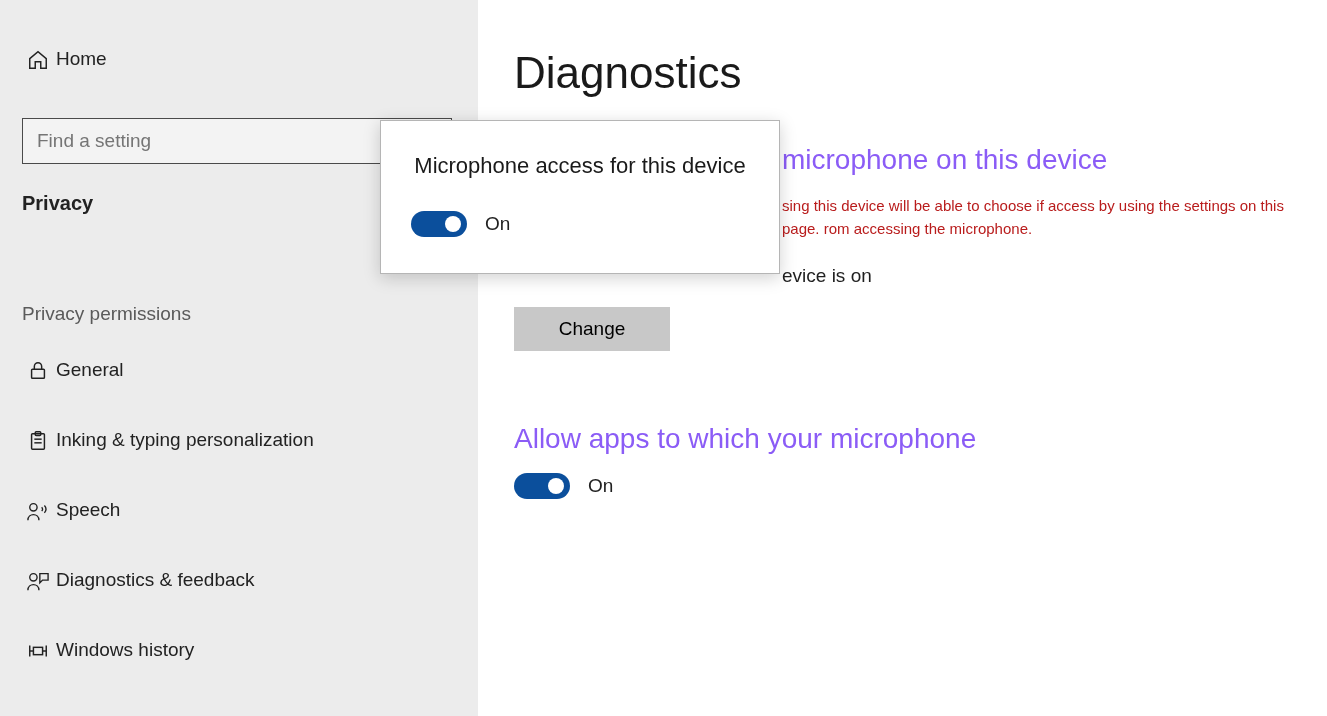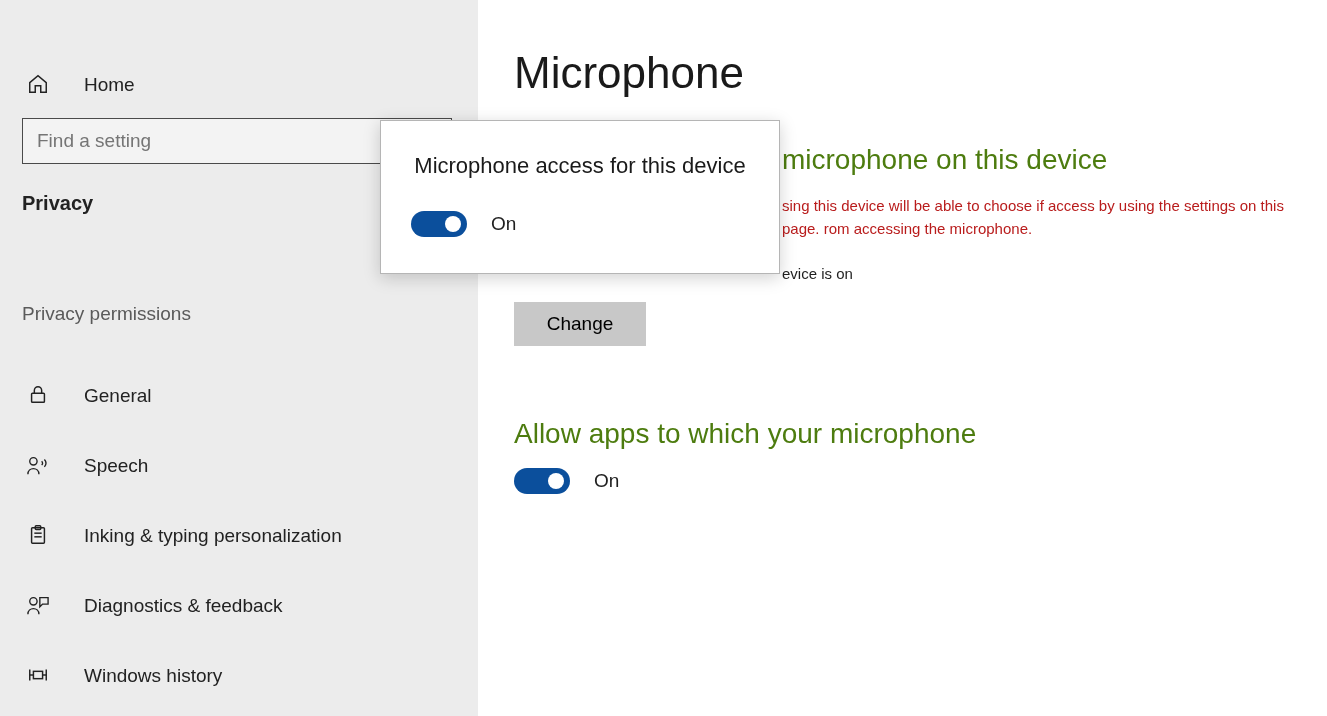--- a/index.html
+++ b/index.html
@@ -15,22 +15,22 @@
   .sidebar {
     width: 478px;
     background: #ececec;
     padding-top: 48px;
     padding-left: 22px;
     padding-right: 22px;
     position: relative;
   }
   .nav-item {
     display: flex;
-    align-items: flex-end;
-    gap: 34px;
+    align-items: flex-start;
+    gap: 6px;
     height: 48px;
     font-size: 19px;
     color: #222;
     cursor: pointer;
     padding: 0 4px;
     margin-bottom: 22px;
   }
   .nav-icon {
     width: 24px;
     height: 24px;
@@ -72,46 +72,46 @@
   .page-title {
     font-size: 44px;
     font-weight: 400;
     margin-bottom: 46px;
     color: #1a1a1a;
   }
   .heading {
     font-size: 28px;
     font-weight: 400;
     margin-bottom: 18px;
-    color: #4d7c0f;
+    color: #8b5cf6;
   }
   .body-text {
     font-size: 15px;
     color: #b91c1c;
     line-height: 1.55;
     max-width: 660px;
     margin-bottom: 24px;
   }
   .status-line {
-    font-size: 15px;
+    font-size: 19px;
     margin-bottom: 20px;
   }
   .change-btn {
-    width: 132px;
+    width: 156px;
     height: 44px;
     background: #c8c8c8;
     border: none;
     font-size: 19px;
     cursor: pointer;
     margin-bottom: 72px;
   }
   .toggle-row {
     display: flex;
     align-items: center;
-    gap: 24px;
+    gap: 18px;
   }
   .toggle {
     width: 56px;
     height: 26px;
     border-radius: 13px;
     background: #0b4f9c;
     position: relative;
   }
   .toggle::after {
     content: "";
@@ -173,44 +173,44 @@
       <svg width="22" height="22" viewBox="0 0 24 24" fill="none" stroke="#222" stroke-width="1.6">
         <rect x="5" y="10" width="14" height="10" rx="1"></rect>
         <path d="M8 10 V7 a4 4 0 0 1 8 0 V10"></path>
       </svg>
     </span>
     <span>General</span>
   </div>
 
   <div class="nav-item">
     <span class="nav-icon">
+      <svg width="22" height="22" viewBox="0 0 24 24" fill="none" stroke="#222" stroke-width="1.6">
+        <rect x="5" y="4" width="14" height="17" rx="1"></rect>
+        <rect x="9" y="2" width="6" height="4" rx="1"></rect>
+        <line x1="8" y1="10" x2="16" y2="10"></line>
+        <line x1="8" y1="14" x2="16" y2="14"></line>
+      </svg>
+    </span>
+    <span>Inking &amp; typing personalization</span>
+  </div>
+
+  <div class="nav-item">
+    <span class="nav-icon">
       <svg width="24" height="22" viewBox="0 0 26 24" fill="none" stroke="#222" stroke-width="1.5">
         <circle cx="8" cy="8" r="4"></circle>
         <path d="M2 22 c0-4 3-6 6-6 s6 2 6 6"></path>
         <path d="M17 8 q2 2 0 4"></path>
         <path d="M20 6 q3.5 4 0 8"></path>
       </svg>
     </span>
     <span>Speech</span>
   </div>
 
   <div class="nav-item">
     <span class="nav-icon">
-      <svg width="22" height="22" viewBox="0 0 24 24" fill="none" stroke="#222" stroke-width="1.6">
-        <rect x="5" y="4" width="14" height="17" rx="1"></rect>
-        <rect x="9" y="2" width="6" height="4" rx="1"></rect>
-        <line x1="8" y1="10" x2="16" y2="10"></line>
-        <line x1="8" y1="14" x2="16" y2="14"></line>
-      </svg>
-    </span>
-    <span>Inking &amp; typing personalization</span>
-  </div>
-
-  <div class="nav-item">
-    <span class="nav-icon">
       <svg width="24" height="22" viewBox="0 0 26 24" fill="none" stroke="#222" stroke-width="1.5">
         <circle cx="8" cy="8" r="4"></circle>
         <path d="M2 22 c0-4 3-6 6-6 s6 2 6 6"></path>
         <path d="M15 4 h9 v7 h-6 l-3 3 z"></path>
       </svg>
     </span>
     <span>Diagnostics &amp; feedback</span>
   </div>
 
   <div class="nav-item">
@@ -223,21 +223,21 @@
         <line x1="17" y1="12" x2="21" y2="12"></line>
       </svg>
     </span>
     <span>Windows history</span>
   </div>
 
 </div>
 
 <div class="main">
 
-  <h1 class="page-title">Microphone</h1>
+  <h1 class="page-title">Diagnostics</h1>
 
   
   <div style="padding-left:268px;">
     <div class="heading">microphone on this device</div>
     <div class="body-text" style="white-space:pre-line">sing this device will be able to choose if access by using the settings on this page. rom accessing the microphone.</div>
     <div class="status-line">evice is on</div>
   </div>
   <button class="change-btn">Change</button>
 
   

